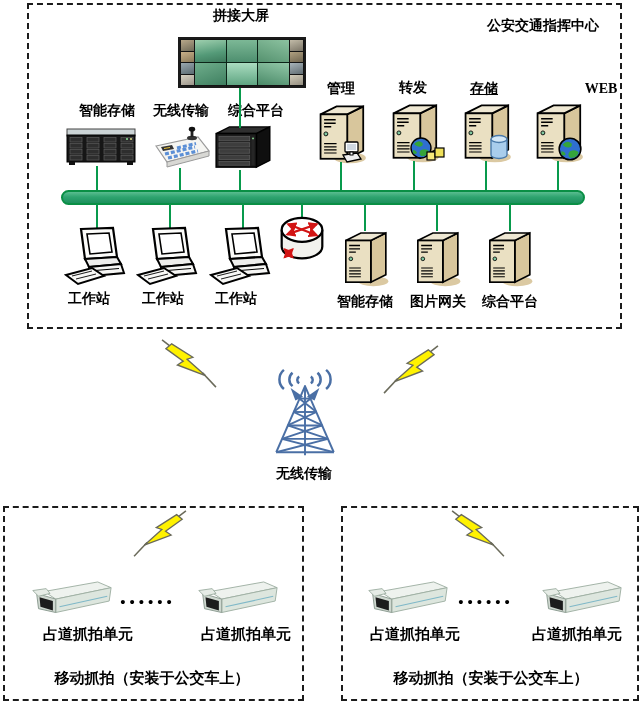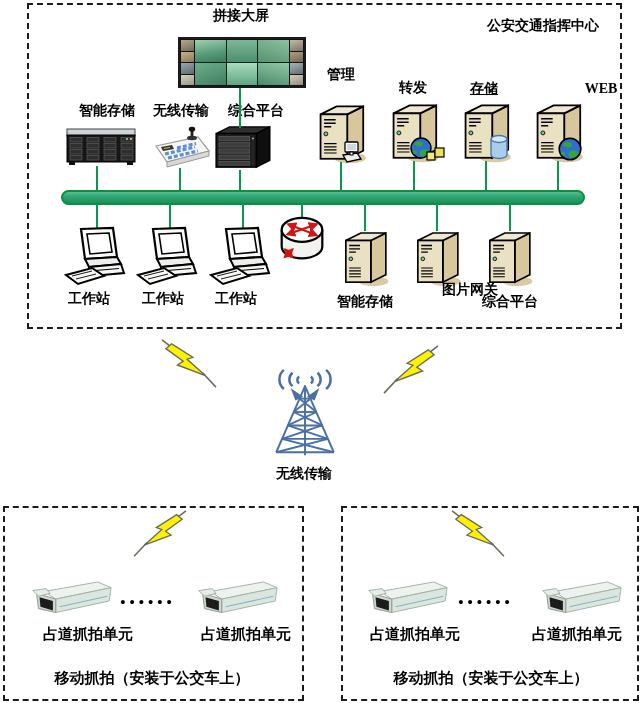--- a/index.html
+++ b/index.html
@@ -214,21 +214,21 @@
       <div class="vw-thumb" style="background:linear-gradient(160deg,#b0a080,#6f6550);"></div>
       <div class="vw-thumb" style="background:linear-gradient(160deg,#a8b4ba,#606c72);"></div>
       <div class="vw-thumb" style="background:linear-gradient(160deg,#d2ccba,#948e80);"></div>
     </div>
   </div>
 
   <div class="lbl" style="left:107px;top:103px;">智能存储</div>
   <div class="lbl" style="left:181px;top:103px;">无线传输</div>
   <div class="lbl" style="left:256px;top:103px;">综合平台</div>
 
-  <div class="lbl" style="left:341px;top:67px;">管理</div>
+  <div class="lbl" style="left:341px;top:81px;">管理</div>
   <div class="lbl" style="left:413px;top:80px;">转发</div>
   <div class="lbl" style="left:484px;top:81px;text-decoration:underline;">存储</div>
   <div class="lbl" style="left:557px;top:81px;margin-left:44px;">WEB</div>
 
   <div class="dev" style="left:66px;top:128px;width:70px;height:38px;">
       <svg>
         <use href="#sym-rack"></use>
       </svg>
     </div>
   <div class="dev" style="left:150px;top:126px;width:62px;height:44px;">
@@ -331,21 +331,21 @@
       <svg>
         <use href="#sym-tower"></use>
       </svg>
     </div>
   <div class="dev" style="left:484px;top:228px;width:50px;height:60px;">
       <svg>
         <use href="#sym-tower"></use>
       </svg>
     </div>
   <div class="lbl" style="left:365px;top:294px;">智能存储</div>
-  <div class="lbl" style="left:438px;top:282px;margin-left:32px;">图片网关</div>
+  <div class="lbl" style="left:438px;top:294px;">图片网关</div>
   <div class="lbl" style="left:510px;top:294px;">综合平台</div>
 
   <div class="dev" style="left:158px;top:339px;width:62px;height:52px;">
       <svg>
         <use href="#sym-bolt"></use>
       </svg>
     </div>
   <div class="dev" style="left:380px;top:345px;width:62px;height:52px;transform:scaleX(-1);">
       <svg>
         <use href="#sym-bolt"></use>

